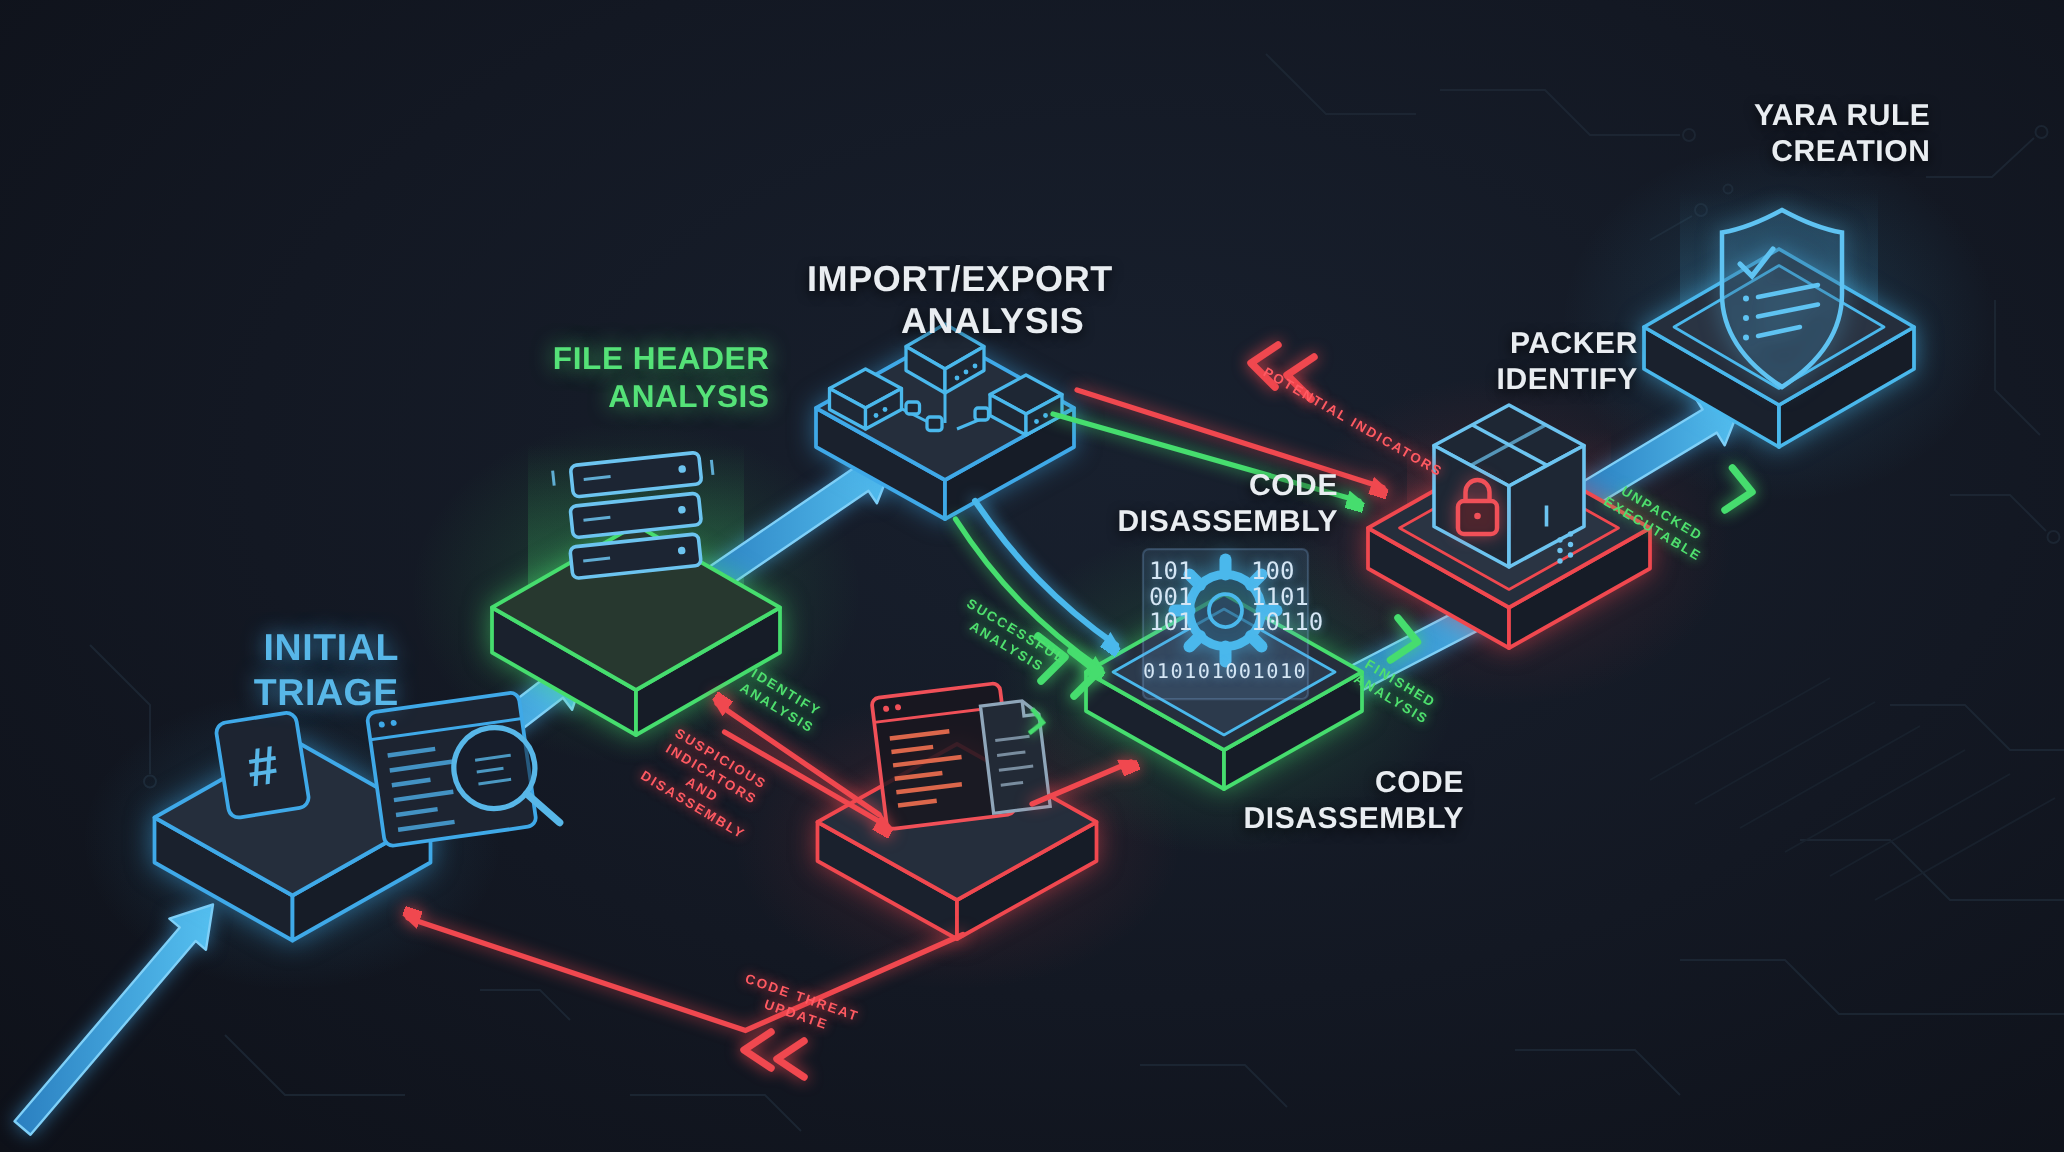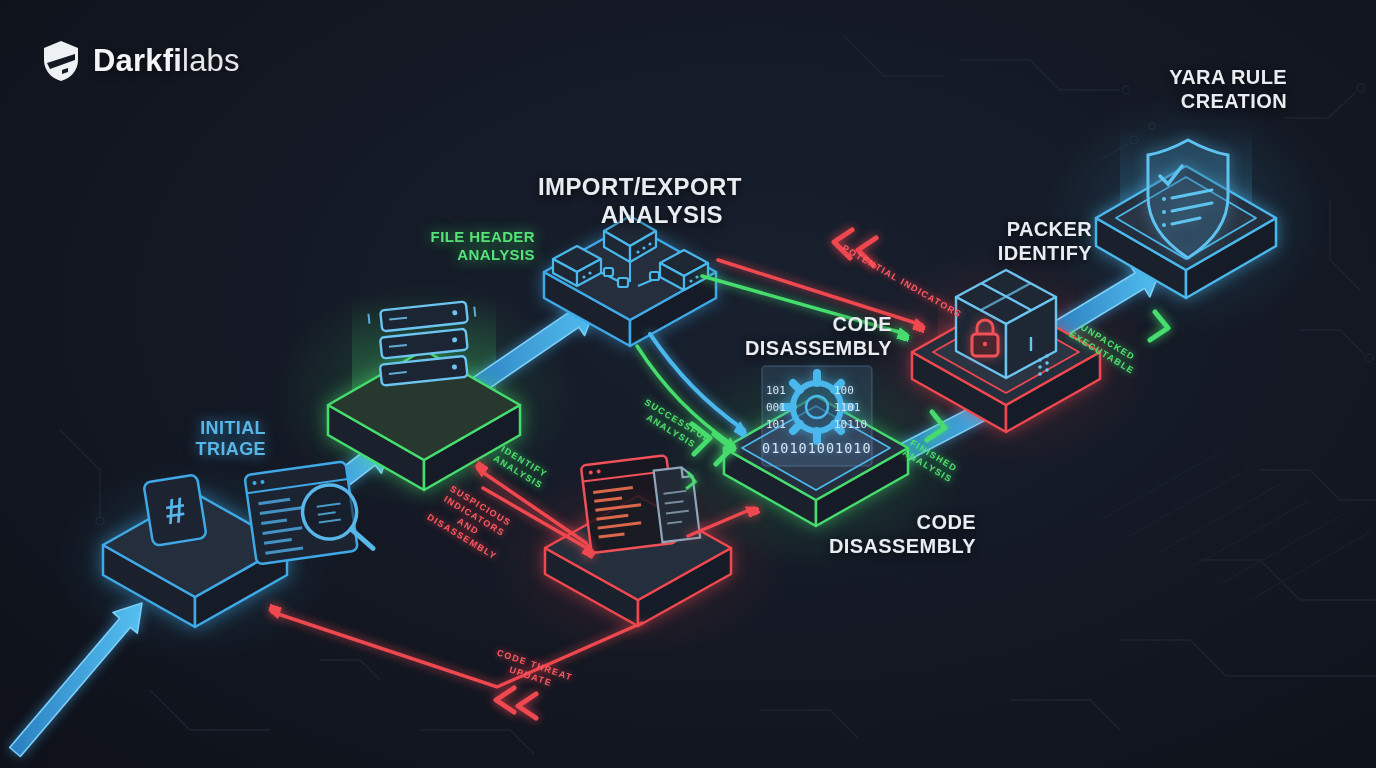--- a/index.html
+++ b/index.html
@@ -15,22 +15,22 @@
   #logo .bold{font-weight:800;}
   #logo .light{font-weight:300;opacity:.95;}
   
   .node-label{
     position:absolute;text-align:right;font-weight:700;line-height:1.18;
     letter-spacing:.4px;white-space:pre-line;
   }
   .nl-white{color:#e9edf1;text-shadow:0 2px 8px rgba(0,0,0,.75);}
   .nl-blue{color:#58b7e8;text-shadow:0 0 14px rgba(80,180,240,.75);}
   .nl-green{color:#55e278;text-shadow:0 0 14px rgba(80,230,120,.7);}
-  #nl-triage{left:126px;top:418px;width:140px;font-size:18px;}
-  #nl-fileheader{left:350px;top:228px;width:185px;font-size:15px;}
+  #nl-triage{left:126px;top:418px;width:140px;font-size:25px;}
+  #nl-fileheader{left:328px;top:228px;width:185px;font-size:21px;}
   #nl-impexp{left:538px;top:173px;width:185px;font-size:24px;}
   #nl-code-upper{left:742px;top:313px;width:150px;font-size:20px;}
   #nl-code-lower{left:816px;top:511px;width:160px;font-size:20px;}
   #nl-packer{left:922px;top:218px;width:170px;font-size:20px;}
   #nl-yara{left:1122px;top:66px;width:165px;font-size:20px;}
   
   .edge-label{
     position:absolute;font-size:9px;font-weight:700;letter-spacing:1.4px;
     line-height:1.35;text-align:center;transform-origin:left top;
   }
@@ -40,21 +40,21 @@
   #lbl-successful{left:648px;top:396px;width:76px;transform:rotate(31deg);}
   #lbl-identify{left:500px;top:440px;width:64px;transform:rotate(31deg);}
   #lbl-suspicious{left:446px;top:478px;width:88px;transform:rotate(31deg);}
   #lbl-threat-update{left:498px;top:646px;width:82px;transform:rotate(19deg);}
   #lbl-finished{left:906px;top:432px;width:72px;transform:rotate(31deg);}
   #lbl-unpacked{left:1076px;top:316px;width:82px;transform:rotate(31deg);}
   
   #binary{position:absolute;left:762px;top:366px;width:110px;height:102px;
     font-family:"DejaVu Sans Mono", monospace;color:#d5e6f4;
     text-shadow:0 0 6px rgba(120,190,240,.6);}
-  #binary .col{position:absolute;top:16px;font-size:11px;line-height:17px;}
+  #binary .col{position:absolute;top:6px;font-size:16px;line-height:17px;}
   #binary .col.l{left:4px;}
   #binary .col.r{left:72px;}
   #binary .bottom{position:absolute;left:0;top:74px;width:108px;text-align:left;
     font-size:13.5px;letter-spacing:1px;}
 </style>
 </head>
 <body>
 
 <div id="stage">
 
@@ -373,30 +373,20 @@
     </g>
     <g stroke="#46dd6e" stroke-width="5" style="filter:drop-shadow(0 0 5px rgba(70,221,110,.85))">
       <polyline points="692,424 710,438 694,454"></polyline>
       <polyline points="714,434 732,448 716,464"></polyline>
       <polyline points="927,440 945,428 932,412"></polyline>
       <polyline points="1150,340 1168,328 1155,312"></polyline>
     </g>
   </g>
 </svg>
 
-<div id="logo">
-  <svg width="38" height="42" viewBox="0 0 38 42">
-    <path d="M19,1 L36,8 V20 C36,31 28,38.5 19,41 C10,38.5 2,31 2,20 V8 Z" fill="#eef1f4"></path>
-    <path d="M5,23 L33,14 L33,20 L8,29 Z" fill="#131823"></path>
-    <path d="M20,30 l6,-2 v4 l-6,2 Z" fill="#131823"></path>
-  </svg>
-  <div class="wordmark">
-    <span class="bold">Darkfi</span><span class="light">labs</span>
-  </div>
-</div>
 
 <div class="node-label nl-blue" id="nl-triage">INITIAL TRIAGE</div>
 <div class="node-label nl-green" id="nl-fileheader">FILE HEADER ANALYSIS</div>
 <div class="node-label nl-white" id="nl-impexp">IMPORT/EXPORT ANALYSIS</div>
 <div class="node-label nl-white" id="nl-code-upper">CODE DISASSEMBLY</div>
 <div class="node-label nl-white" id="nl-code-lower">CODE DISASSEMBLY</div>
 <div class="node-label nl-white" id="nl-packer">PACKER IDENTIFY</div>
 <div class="node-label nl-white" id="nl-yara">YARA RULE CREATION</div>
 
 <div class="edge-label el-red" id="lbl-potential">POTENTIAL INDICATORS</div>

